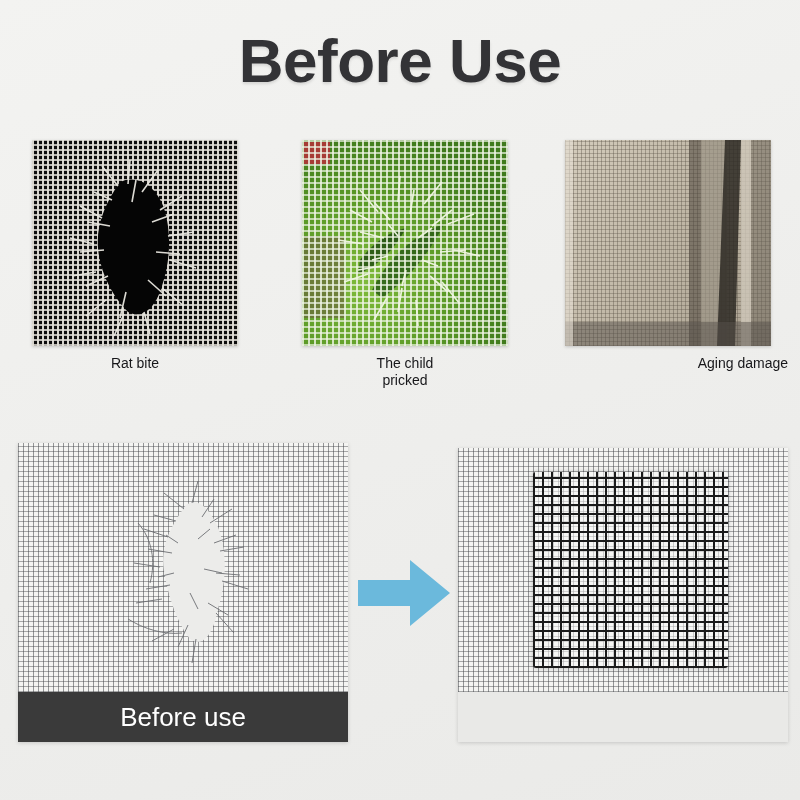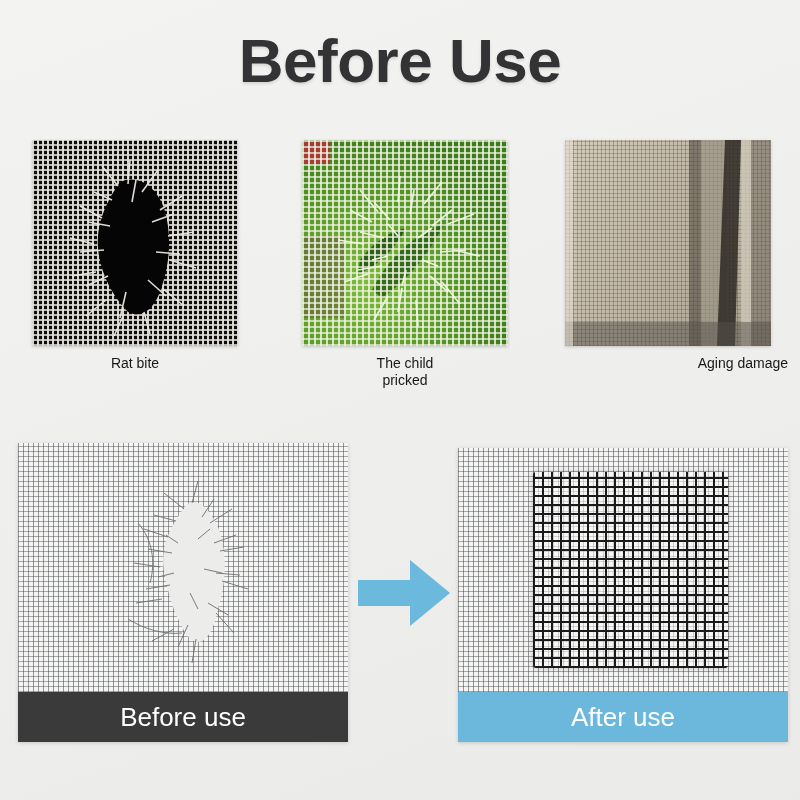--- a/index.html
+++ b/index.html
@@ -238,22 +238,19 @@
     </div>
     <div class="banner" id="banner-before">
       <span>Before use</span>
     </div>
   </div>
 
   <div class="panel" id="panel-after">
     <div class="panel-photo mesh-white">
       <div id="repair-patch"></div>
     </div>
-    <div class="banner" id="banner-after">
-      <span>After use</span>
-    </div>
   </div>
 
   <svg id="arrow" viewBox="0 0 96 74">
     <path d="M2 24 L54 24 L54 4 L94 37 L54 70 L54 50 L2 50 Z" fill="#6bb9dc"></path>
   </svg>
 
 </div>
 
 </body></html>

